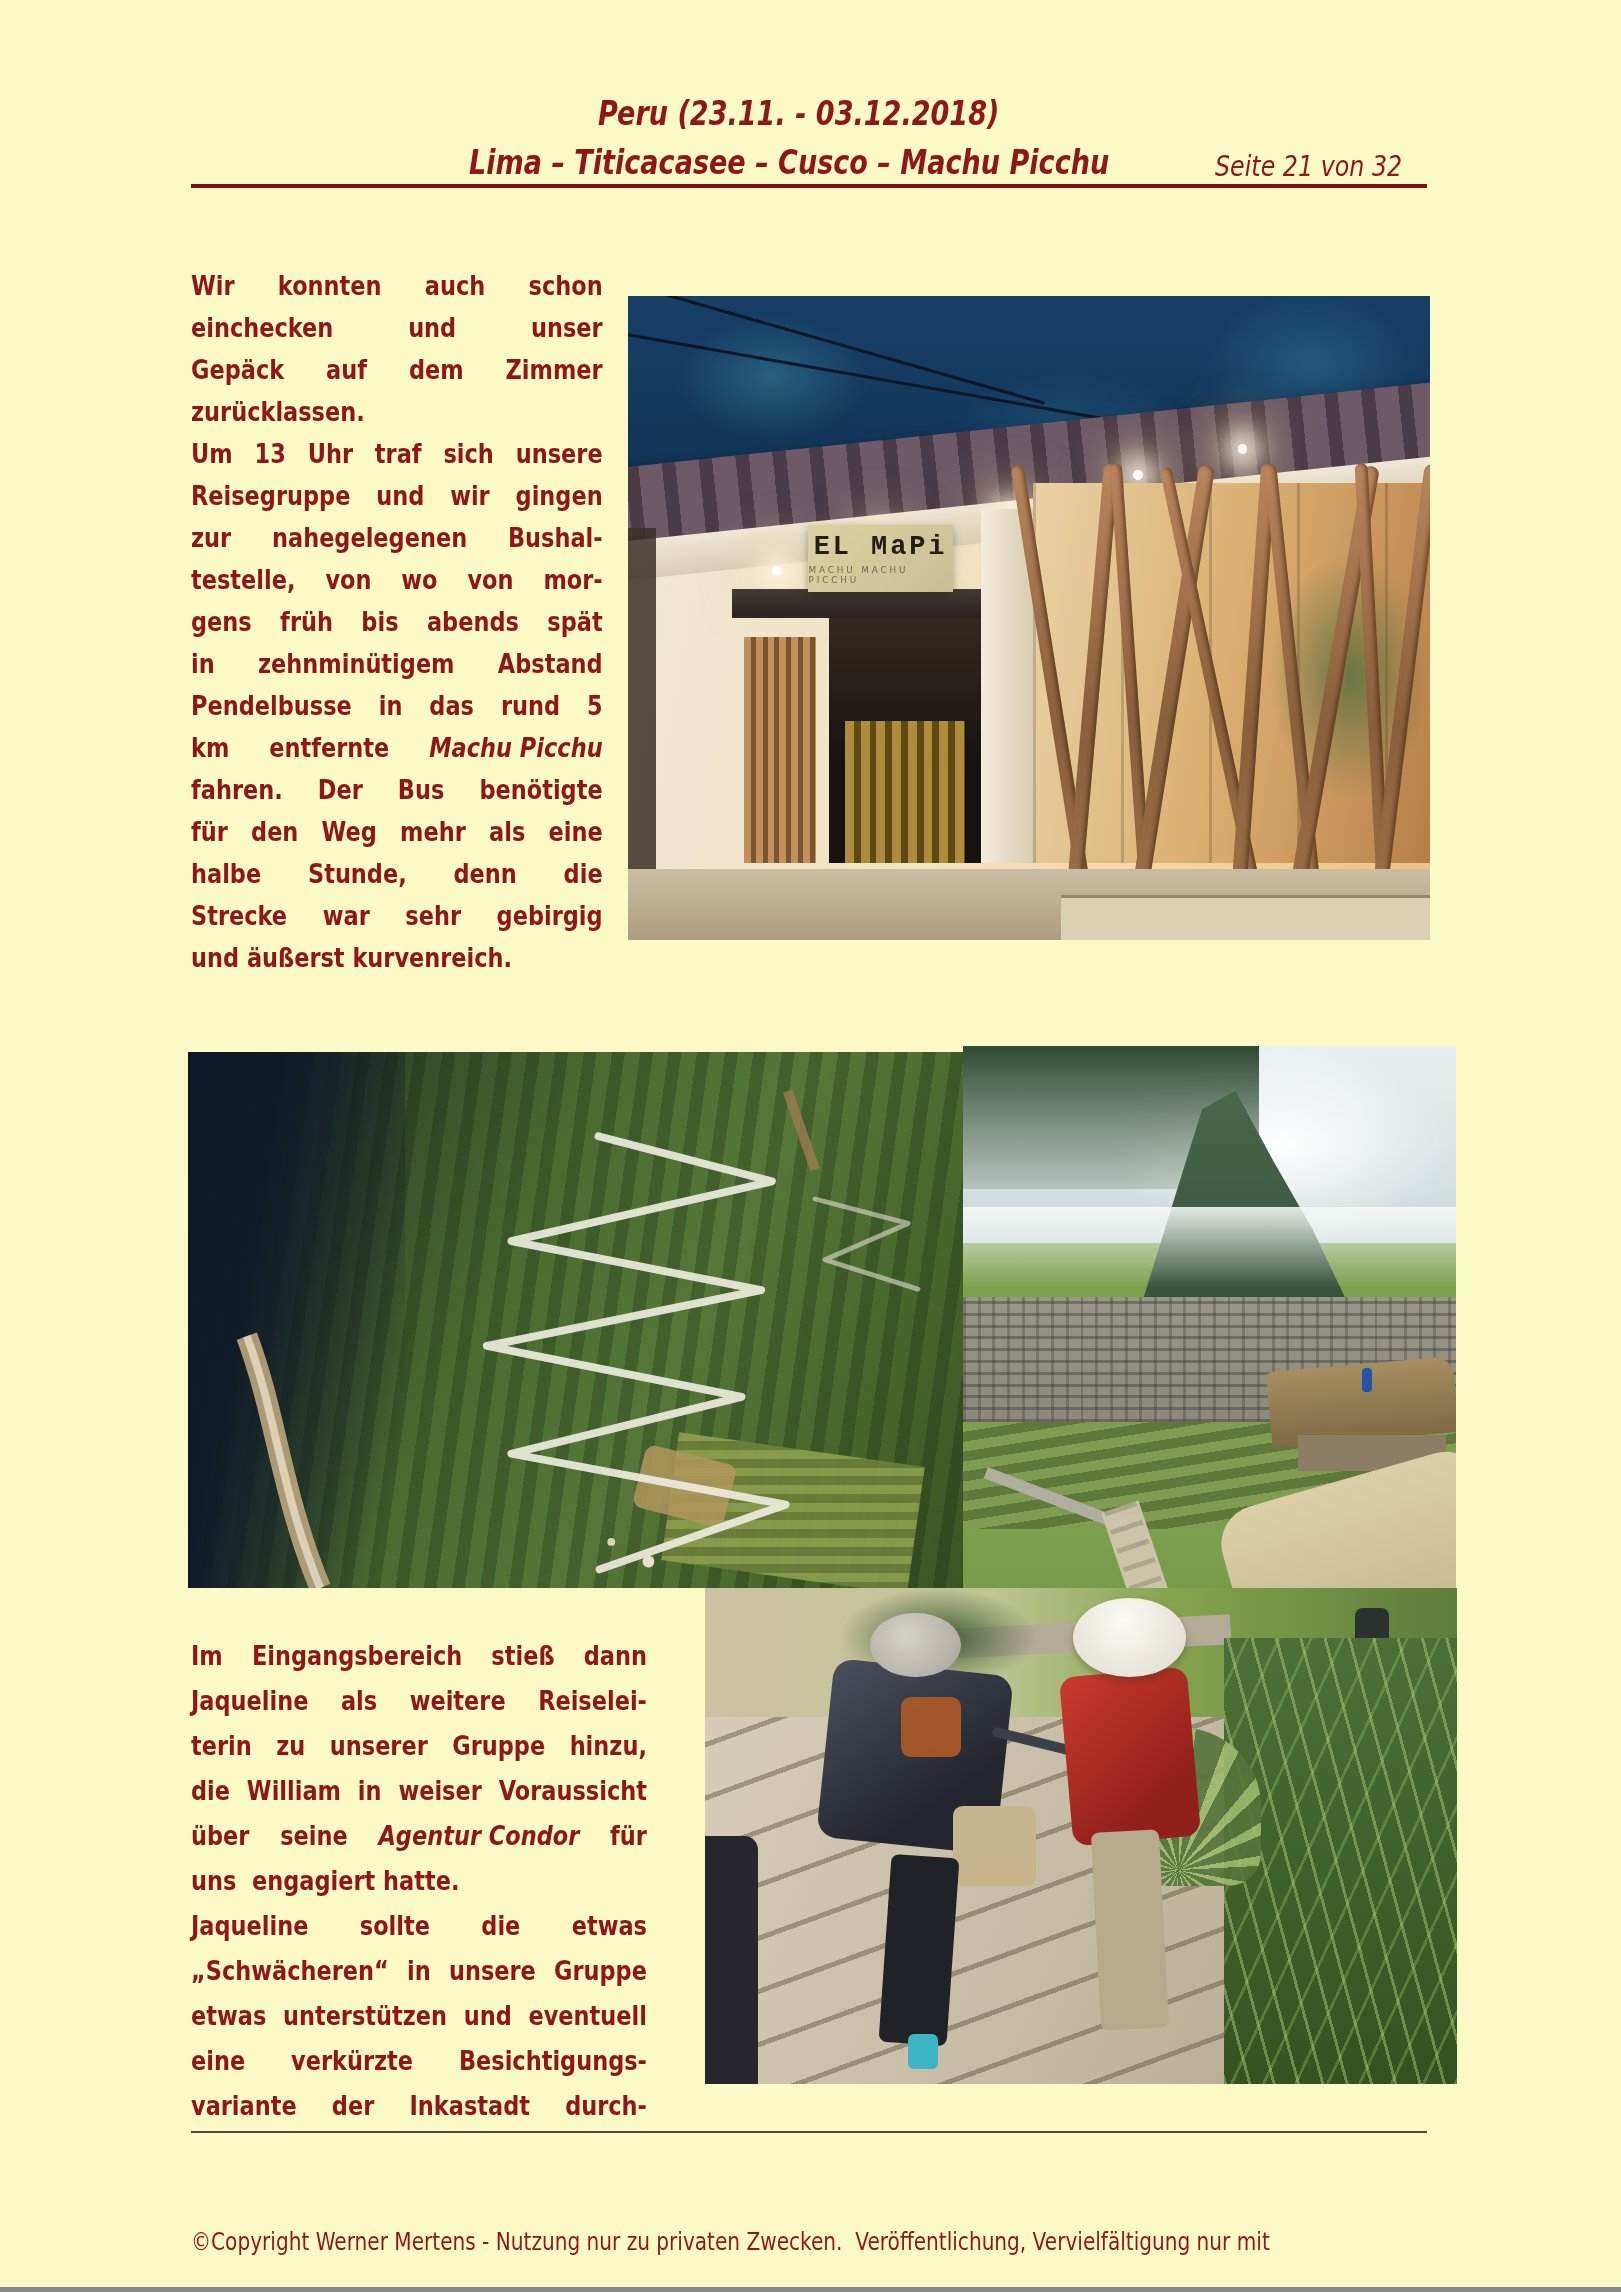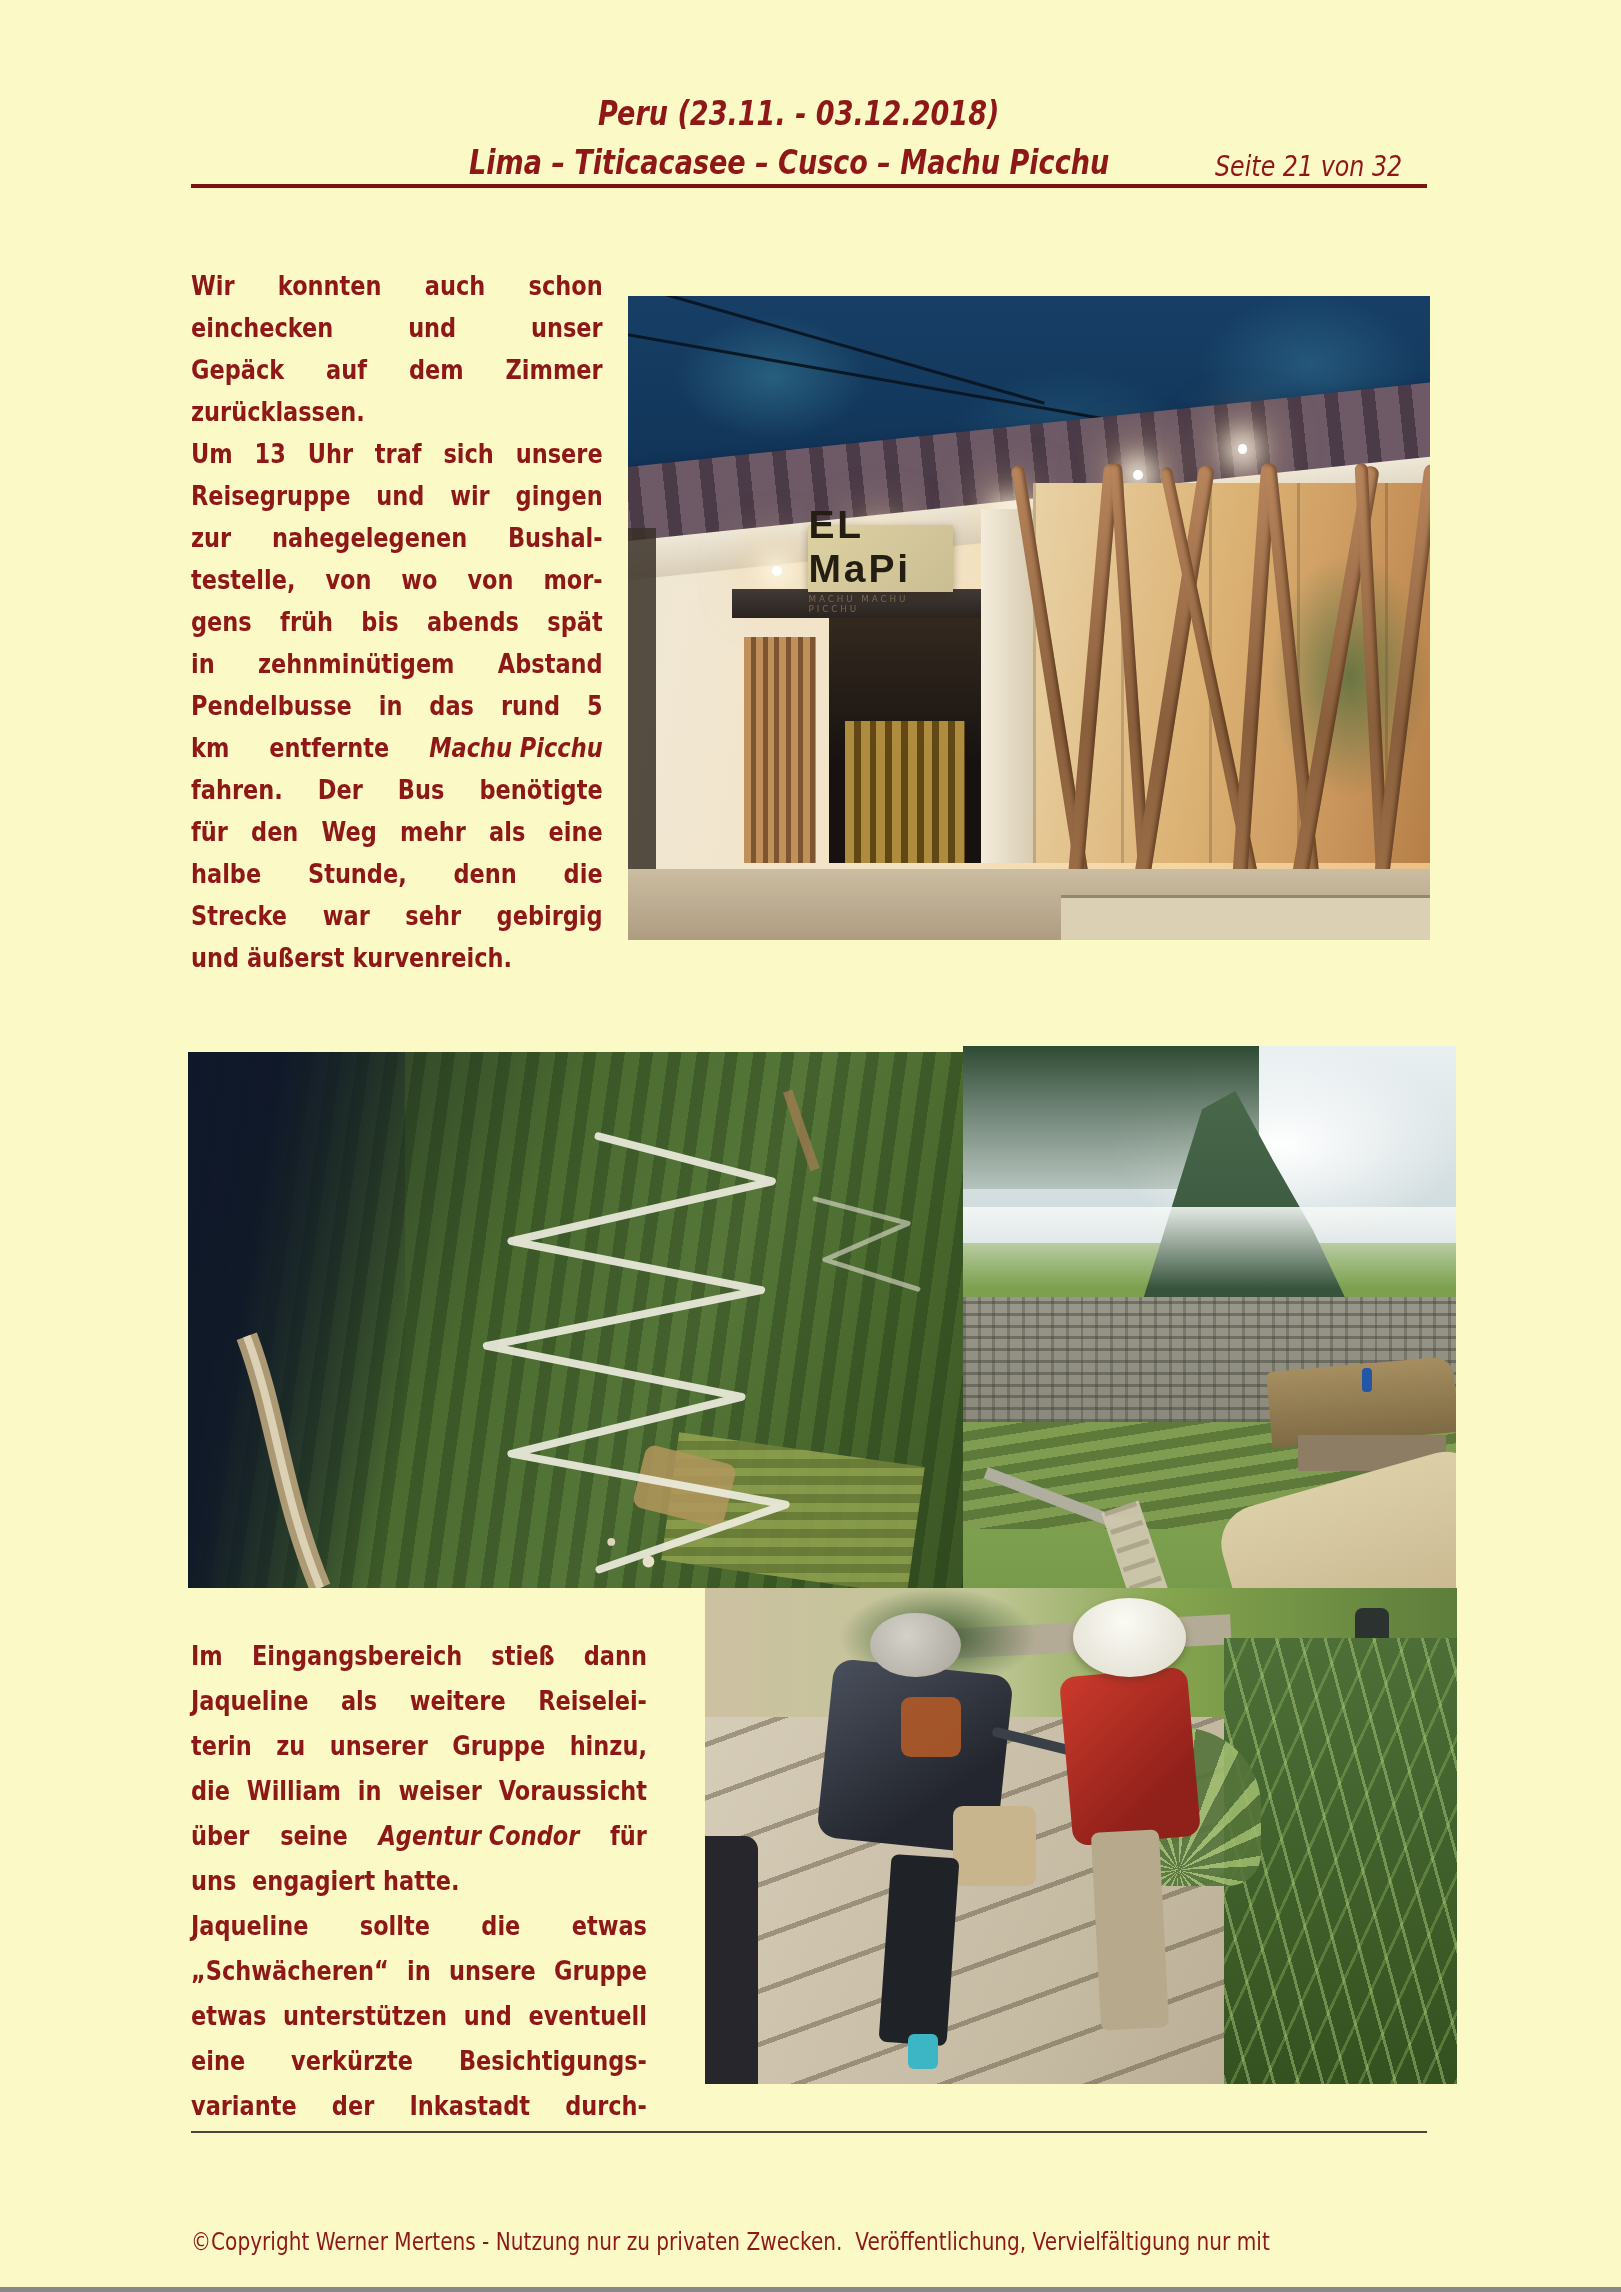--- a/index.html
+++ b/index.html
@@ -53,22 +53,22 @@
   .pa-darkleft{left:0;top:36%;width:3.5%;height:64%;background:rgba(58,48,40,.85);}
   .pa-slats{left:14.5%;top:53%;width:9%;height:35%;
     background:repeating-linear-gradient(90deg,#c0905a 0 6.9px,#7e5531 6.9px 11.8px);}
   .pa-lintel{left:13%;top:45.5%;width:37%;height:4.5%;background:linear-gradient(180deg,#433a36,#2a2320);}
   .pa-entry{left:25%;top:50%;width:19%;height:38%;background:linear-gradient(180deg,#33291f,#171210 60%);}
   .pa-entryglow{left:27%;top:66%;width:15%;height:22%;
     background:repeating-linear-gradient(90deg,#c8a146 0 8.8px,#6d5116 8.8px 15.7px);opacity:.85;}
   .pa-sign{left:22.5%;top:35.5%;width:18%;height:10.5%;display:flex;flex-direction:column;
     align-items:center;justify-content:center;position:absolute;
     background:linear-gradient(135deg,#ded2a4,#c9bd92);box-shadow:0 2.9px 7.8px rgba(40,30,10,.35);}
-  .pa-sign-main{position:static;font-weight:bold;font-size:39px;letter-spacing:2.9px;color:#241d12;
-    font-family:Liberation Sans, sans-serif;}
+  .pa-sign-main{position:static;font-weight:bold;font-size:27px;letter-spacing:2.9px;color:#241d12;
+    font-family:Liberation Mono, monospace;}
   .pa-sign-sub{position:static;font-size:8.8px;letter-spacing:2.9px;color:#77684a;margin-top:2.9px;}
   .pa-pillar{left:44%;top:33%;width:6.5%;height:55%;background:linear-gradient(90deg,#f4ecdc,#d8ccb2);}
   .pa-glass{left:50.5%;top:29%;width:49.5%;height:59%;
     background:repeating-linear-gradient(90deg,rgba(0,0,0,.16) 0 2.9px,rgba(0,0,0,0) 2.9px 88px),
                linear-gradient(100deg,#e9d2a6 0%,#dcb274 45%,#c8935a 80%,#b57e48 100%);}
   .pa-glassbar{left:50.5%;top:29%;width:49.5%;height:7%;background:linear-gradient(180deg,#2e2620,#5a4a38);opacity:.8;}
   .pa-green{left:80%;top:40%;width:20%;height:38%;
     background:radial-gradient(closest-side,rgba(74,106,58,.75),rgba(74,106,58,0));}
   .pa-pole{top:26%;height:68%;border-radius:7.8px;background:linear-gradient(180deg,#b8855c,#8a5f3c 60%,#9c6f48);
     box-shadow:inset -2.9px 0 3.9px rgba(60,30,10,.5);}

